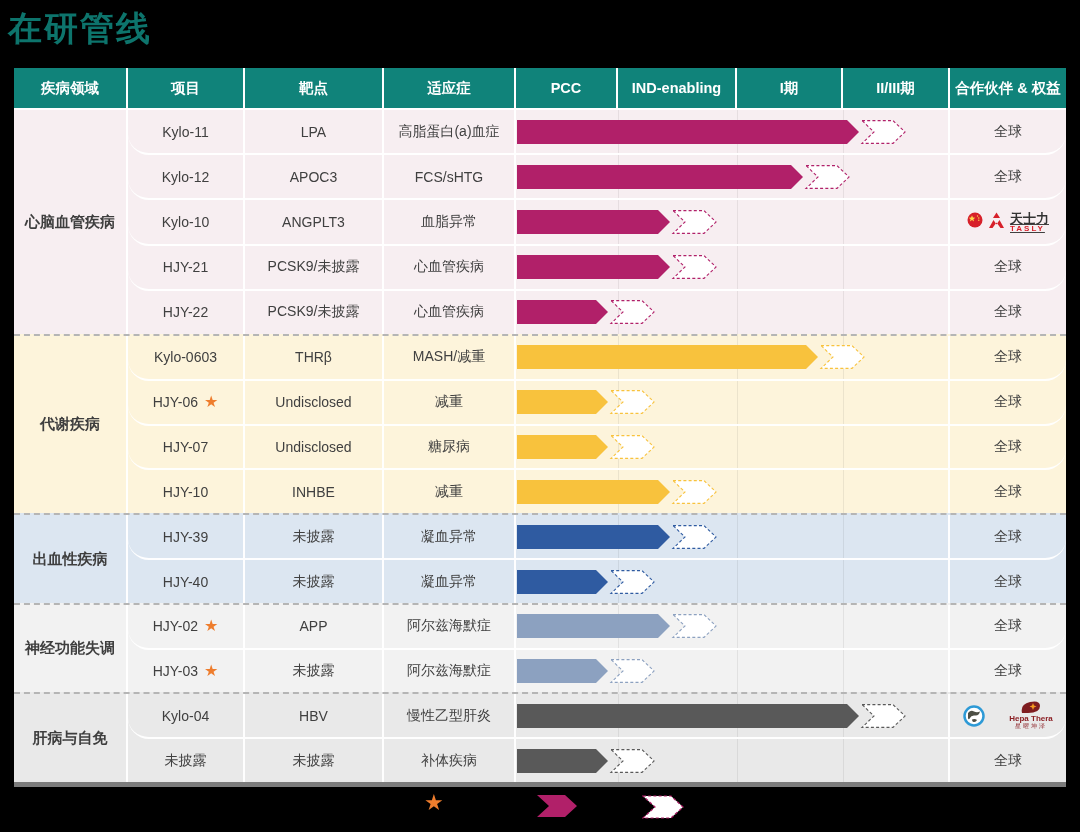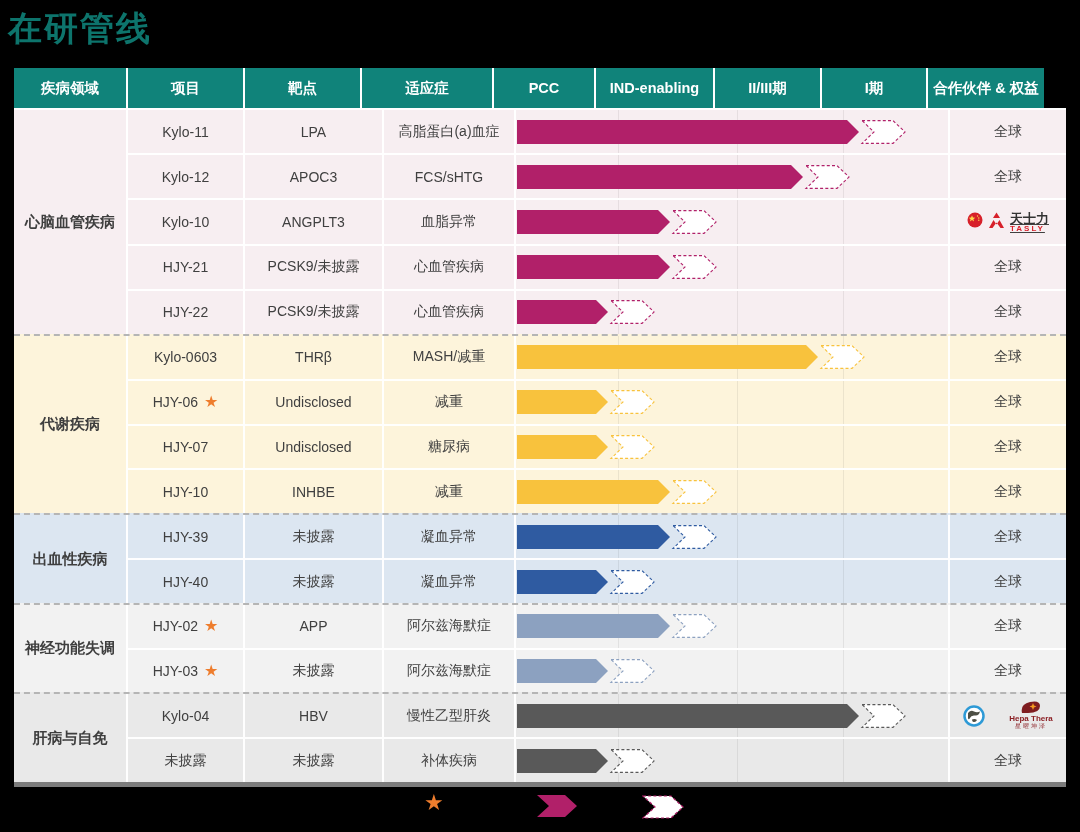--- a/index.html
+++ b/index.html
@@ -11,32 +11,32 @@
     position:absolute;left:8px;top:6px;font-size:34px;font-weight:bold;
     color:#0d746c;letter-spacing:2px;
   }
   .ptable{position:absolute;left:14px;top:68px;width:1052px;border-bottom:5px solid #7c7c7c;}
   .thead{display:flex;height:40px;border-bottom:2px solid #fff;}
   .hcell{
     box-sizing:border-box;background:#10837a;color:#fff;font-weight:bold;font-size:14.5px;
     display:flex;align-items:center;justify-content:center;border-right:2px solid #fff;
   }
   .hcell:last-child{border-right:none;}
-  .w0{width:114px}.w1{width:117px}.w2{width:117px}.w3{width:132px}
+  .w0{width:114px}.w1{width:117px}.w2{width:139px}.w3{width:132px}
   .w4{width:102px}.w5{width:119px}.w6{width:106px}.w7{width:107px}.w8{width:116px}
   .section{display:flex;box-sizing:border-box;}
   .section + .section{border-top:2px dashed #b5b5b5;}
   .sec-label{
     width:128px;box-sizing:border-box;border-right:2px solid rgba(255,255,255,.95);
     display:flex;align-items:center;justify-content:center;
     font-weight:bold;font-size:15px;color:#3e3e3e;text-align:center;
   }
   .rows{flex:1;display:flex;flex-direction:column;}
   .row{flex:1;display:flex;box-sizing:border-box;}
-  .row:not(:last-child){border-bottom:2px solid rgba(255,255,255,.95);}
+  .row:not(:last-child){border-bottom:2px solid rgba(255,255,255,.95);border-radius:21px;}
   .cell{
     box-sizing:border-box;border-right:2px solid rgba(255,255,255,.95);
     display:flex;align-items:center;justify-content:center;
     font-size:14px;color:#404040;text-align:center;
   }
   .proj{width:117px}.targ{width:139px}.indi{width:132px}
   .phase{
     width:434px;position:relative;
     background-image:linear-gradient(rgba(0,0,0,.07),rgba(0,0,0,.07)),
                      linear-gradient(rgba(0,0,0,.07),rgba(0,0,0,.07)),
@@ -70,22 +70,22 @@
 
 <div class="ptable">
 
   <div class="thead">
     <div class="hcell w0">疾病领域</div>
     <div class="hcell w1">项目</div>
     <div class="hcell w2">靶点</div>
     <div class="hcell w3">适应症</div>
     <div class="hcell w4">PCC</div>
     <div class="hcell w5">IND-enabling</div>
+    <div class="hcell w6">I期</div>
     <div class="hcell w7">II/III期</div>
-    <div class="hcell w6">I期</div>
     <div class="hcell w8">合作伙伴 &amp; 权益</div>
   </div>
 
   <div class="section" style="height: 224px; background: rgb(247, 238, 241);">
     <div class="sec-label">心脑血管疾病</div>
     <div class="rows">
       <div class="row">
         <div class="cell proj">
             <span>Kylo-11</span>
           </div>

